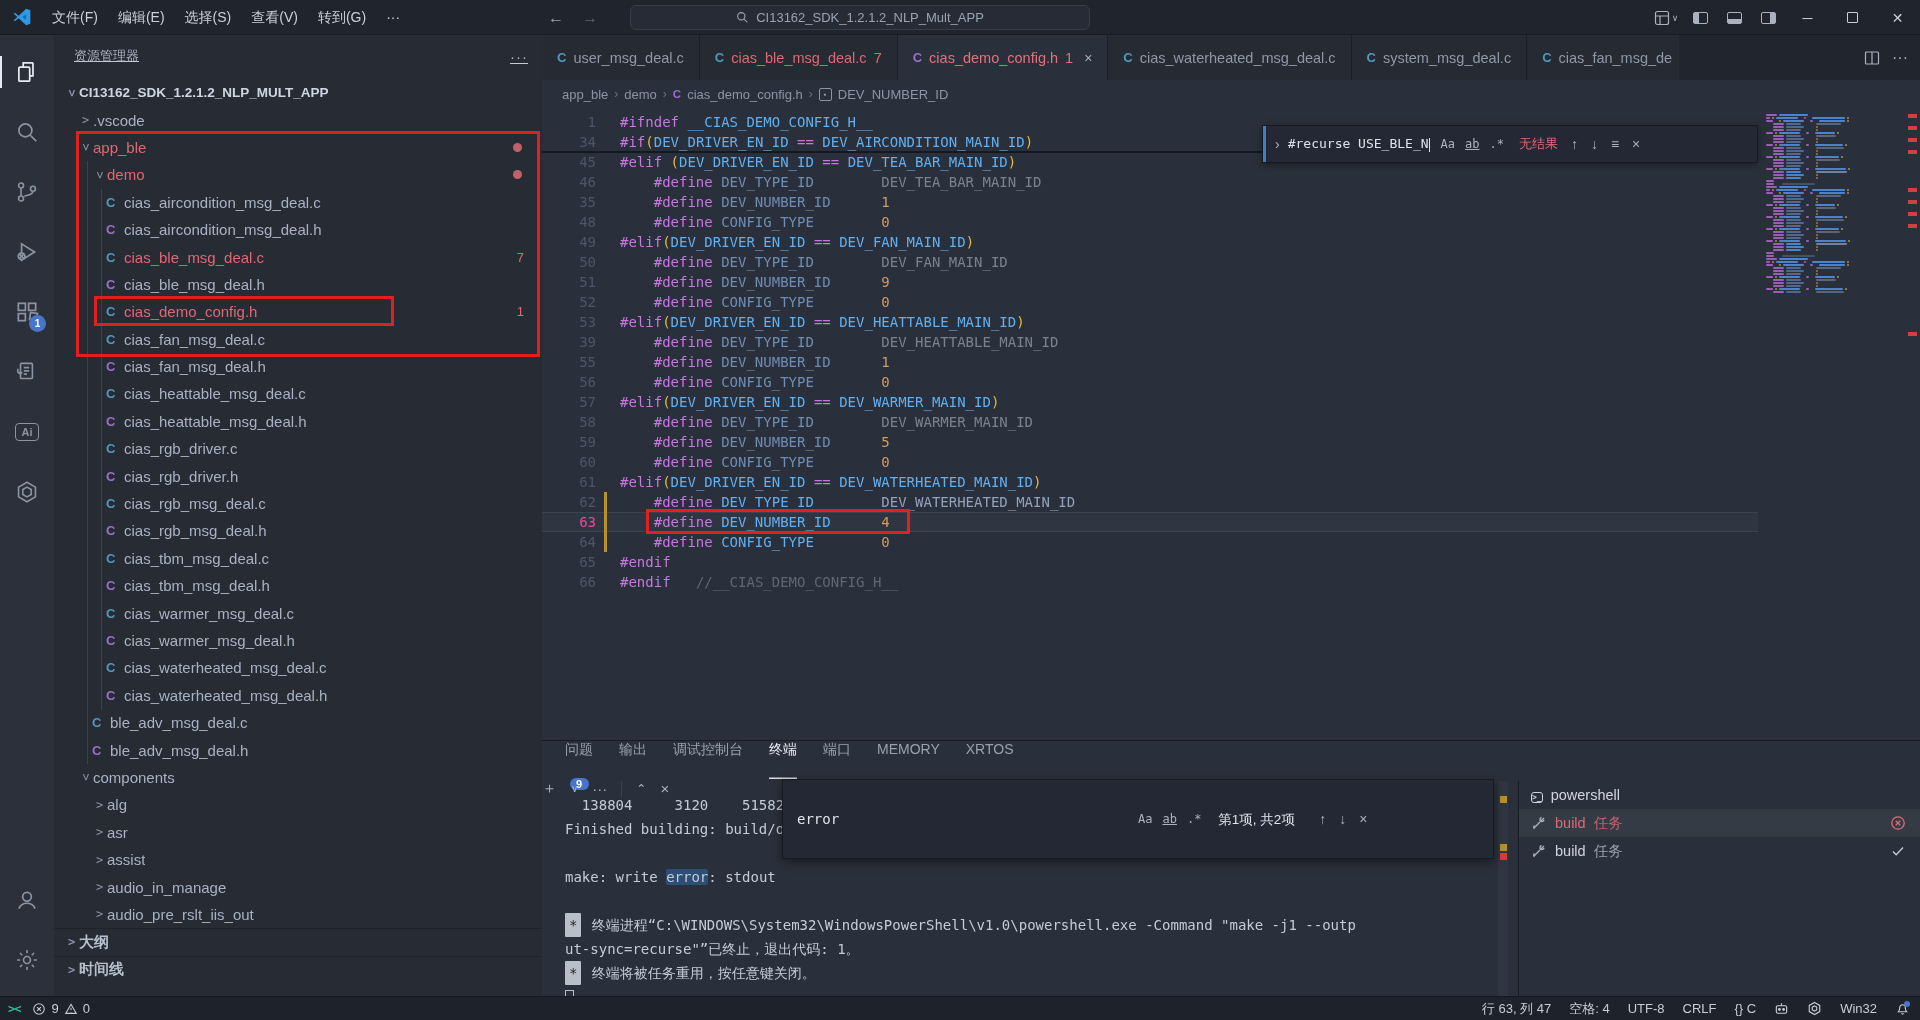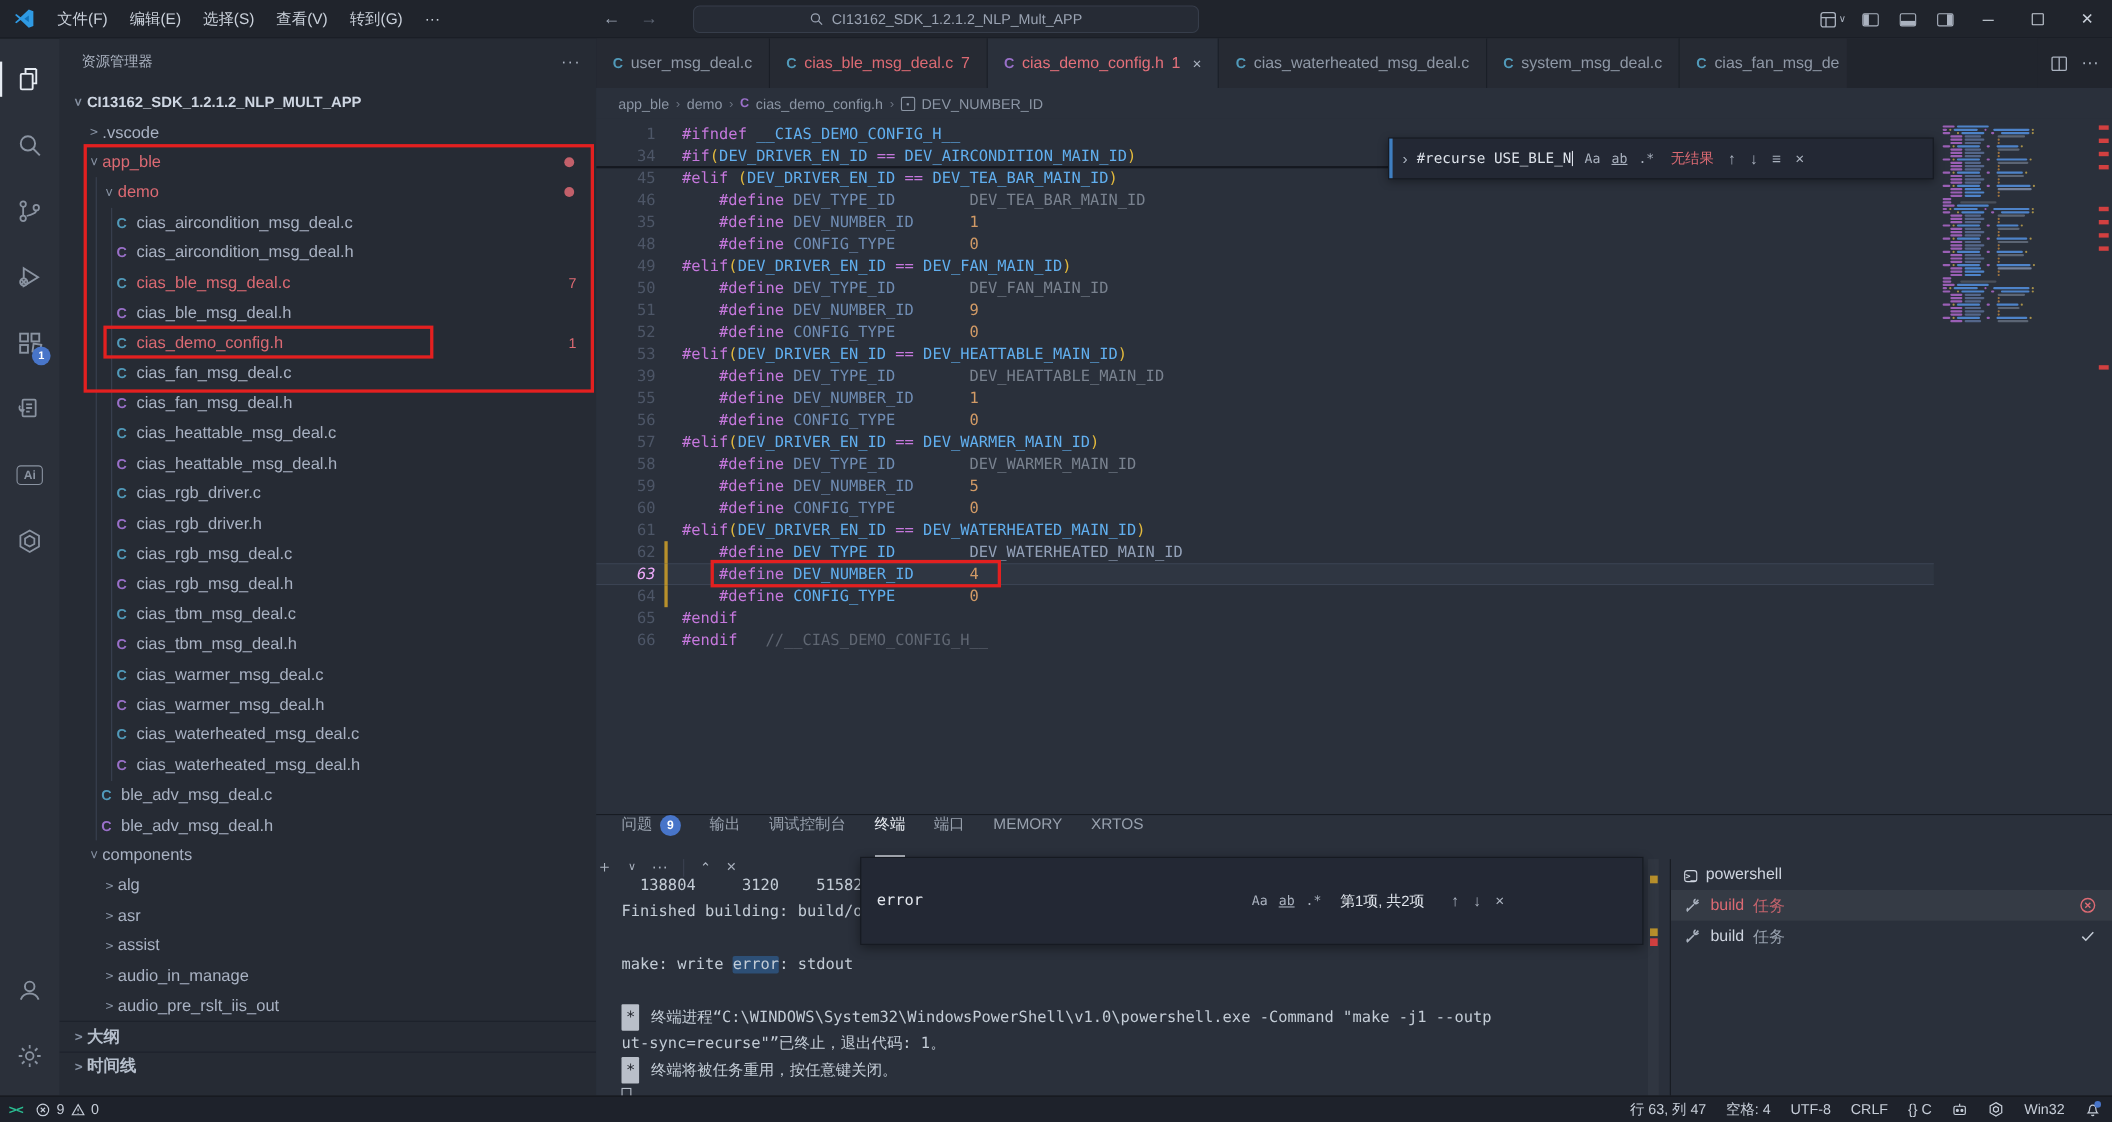--- a/index.html
+++ b/index.html
@@ -40,21 +40,21 @@
   .act-item.active { color:#e6ebf2; }
   .act-item.active::before { content:""; position:absolute; left:0; top:14px; bottom:14px; width:2px; background:#e6ebf2; }
   .act-badge { position:absolute; right:8px; bottom:10px; min-width:17px; height:17px; border-radius:9px;
                background:#4875c9; color:#fff; font-size:10px; display:flex; align-items:center; justify-content:center;
                font-weight:700; }
   .act-bottom { margin-top:auto; display:flex; flex-direction:column; align-items:center; padding-bottom:6px; }
   .ai-box { border:1.6px solid #8a93a1; border-radius:4px; width:24px; height:18px; display:flex; align-items:center;
             justify-content:center; font-size:11px; font-weight:700; color:#8a93a1; }
 
   
-  .sidebar { position:relative; width:488px; background:#262b34; flex:none; font-size:15px; overflow:hidden; }
+  .sidebar { position:relative; width:488px; background:#262b34; flex:none; font-size:15px; overflow:hidden;text-decoration:underline; }
   .side-header { display:flex; align-items:center; padding:12px 14px 0 20px; font-size:13px; color:#aab2c0; }
   .side-header .more { margin-left:auto; color:#aab2c0; letter-spacing:1px; font-size:15px; }
   #tree { position:absolute; left:0; right:0; top:44px; }
   .trow { position:relative; display:flex; align-items:center; height:27.4px; color:#a9b2c3; cursor:pointer; white-space:nowrap; }
   .trow.root { font-weight:700; color:#ced6e2; font-size:13.5px; }
   .trow.section { font-weight:700; border-top:1px solid #1d222b; color:#b6bfcc; }
   .trow.err .tlabel { color:#dc6a73; }
   .chev { display:inline-block; width:15px; color:#8792a3; font-size:12px; text-align:center; flex:none;
           transform:none; font-family:"DejaVu Sans Mono",monospace; }
   .chev.open { transform:rotate(90deg); }
@@ -86,21 +86,21 @@
   .bc-ico { font-weight:700; font-size:11.5px; color:#9a70c9; }
   .bc-sym { width:13px; height:13px; border:1px solid #8b95a4; border-radius:2px; display:inline-flex; align-items:center;
             justify-content:center; font-size:8px; color:#8b95a4; }
 
   
   .code-area { position:relative; flex:none; height:632px; overflow:hidden; background:#2a303b; }
   #codelines { position:absolute; top:4px; left:0; right:162px; }
   .cline { position:relative; display:flex; height:20px; font:14px/20px "DejaVu Sans Mono",monospace; white-space:pre; }
   .lnum { width:54px; text-align:right; margin-right:24px; color:#4d5667; flex:none; }
   .cline.cur { background:rgba(120,140,170,.07); box-shadow:inset 0 1px 0 #3b4353, inset 0 -1px 0 #3b4353; }
-  .cline.cur .lnum { color:#f0abfc;font-style:italic; }
+  .cline.cur .lnum { color:#ec4899; }
   .cline.fold::after { content:""; position:absolute; left:0; right:0; bottom:-1px; height:2px; background:#141820; }
   .gitbar { position:absolute; left:62px; top:0; bottom:0; width:3px; background:#b8902c; }
   .line-redbox { position:absolute; left:104px; top:-3px; width:264px; height:25px; border:3px solid #e32020; }
   .tk-kw{color:#c678dd;} .tk-id{color:#61afef;} .tk-op{color:#c678dd;} .tk-par{color:#e2b93d;}
   .tk-dn{color:#6f8cb3;} .tk-dv{color:#79828f;} .tk-an{color:#61afef;} .tk-av{color:#93a1b8;}
   .tk-num{color:#d19a66;} .tk-cm{color:#5f6672;} .tk-t{color:#abb2bf;}
 
   
   .efind { position:absolute; top:17px; right:162px; width:496px; height:38px; background:#232834;
            border:1px solid #161a21; box-shadow:0 2px 8px rgba(0,0,0,.4); display:flex; align-items:center;
@@ -124,21 +124,21 @@
   .mseg { height:2px; border-radius:1px; margin-right:2px; }
   .bg-kw{background:#9a5fb5;} .bg-id{background:#4e83c9;} .bg-op{background:#9a5fb5;} .bg-par{background:#a8914a;}
   .bg-dn{background:#54668a;} .bg-dv{background:#5c6574;} .bg-an{background:#4e83c9;} .bg-av{background:#74819a;}
   .bg-num{background:#a3763f;} .bg-cm{background:#4a505c;} .bg-t{background:transparent;}
   .ruler { position:absolute; top:0; right:0; width:18px; height:632px; }
   .rmark { position:absolute; right:3px; width:9px; height:4px; background:#d14040; }
 
   
   .panel { position:relative; flex:none; height:256px; background:#2a303b; border-top:1px solid #171b22; }
   .panel-tabs { display:flex; align-items:center; height:38px; padding-left:23px; gap:26px; font-size:14px; color:#98a1ae; }
-  .ptab { display:flex; align-items:flex-start; gap:7px; height:100%; }
+  .ptab { display:flex; align-items:center; gap:19px; height:100%;flex-direction:column; }
   .ptab.active { color:#e8ecf2; box-shadow:inset 0 -1.5px 0 #d7dce4; }
   .pbadge { min-width:19px; height:19px; border-radius:10px; background:#4875c9; color:#fff; font-size:11px;
             display:flex; align-items:center; justify-content:center; font-weight:700; }
   .panel-actions { margin-left:auto; display:flex; align-items:center; gap:14px; padding-right:16px; color:#aab2bf; font-size:15px; }
   .pa-sep { width:1px; height:16px; background:#3a4150; }
 
   #term { position:absolute; left:23px; top:52px; font:14px/24px "DejaVu Sans Mono",monospace; color:#c3ccd6;
           white-space:pre; }
   .tl { height:24px; }
   .tstar { display:inline-block; background:#b9bfc9; color:#20242c; padding:0 4px; margin-right:2px; border-radius:1px; }

